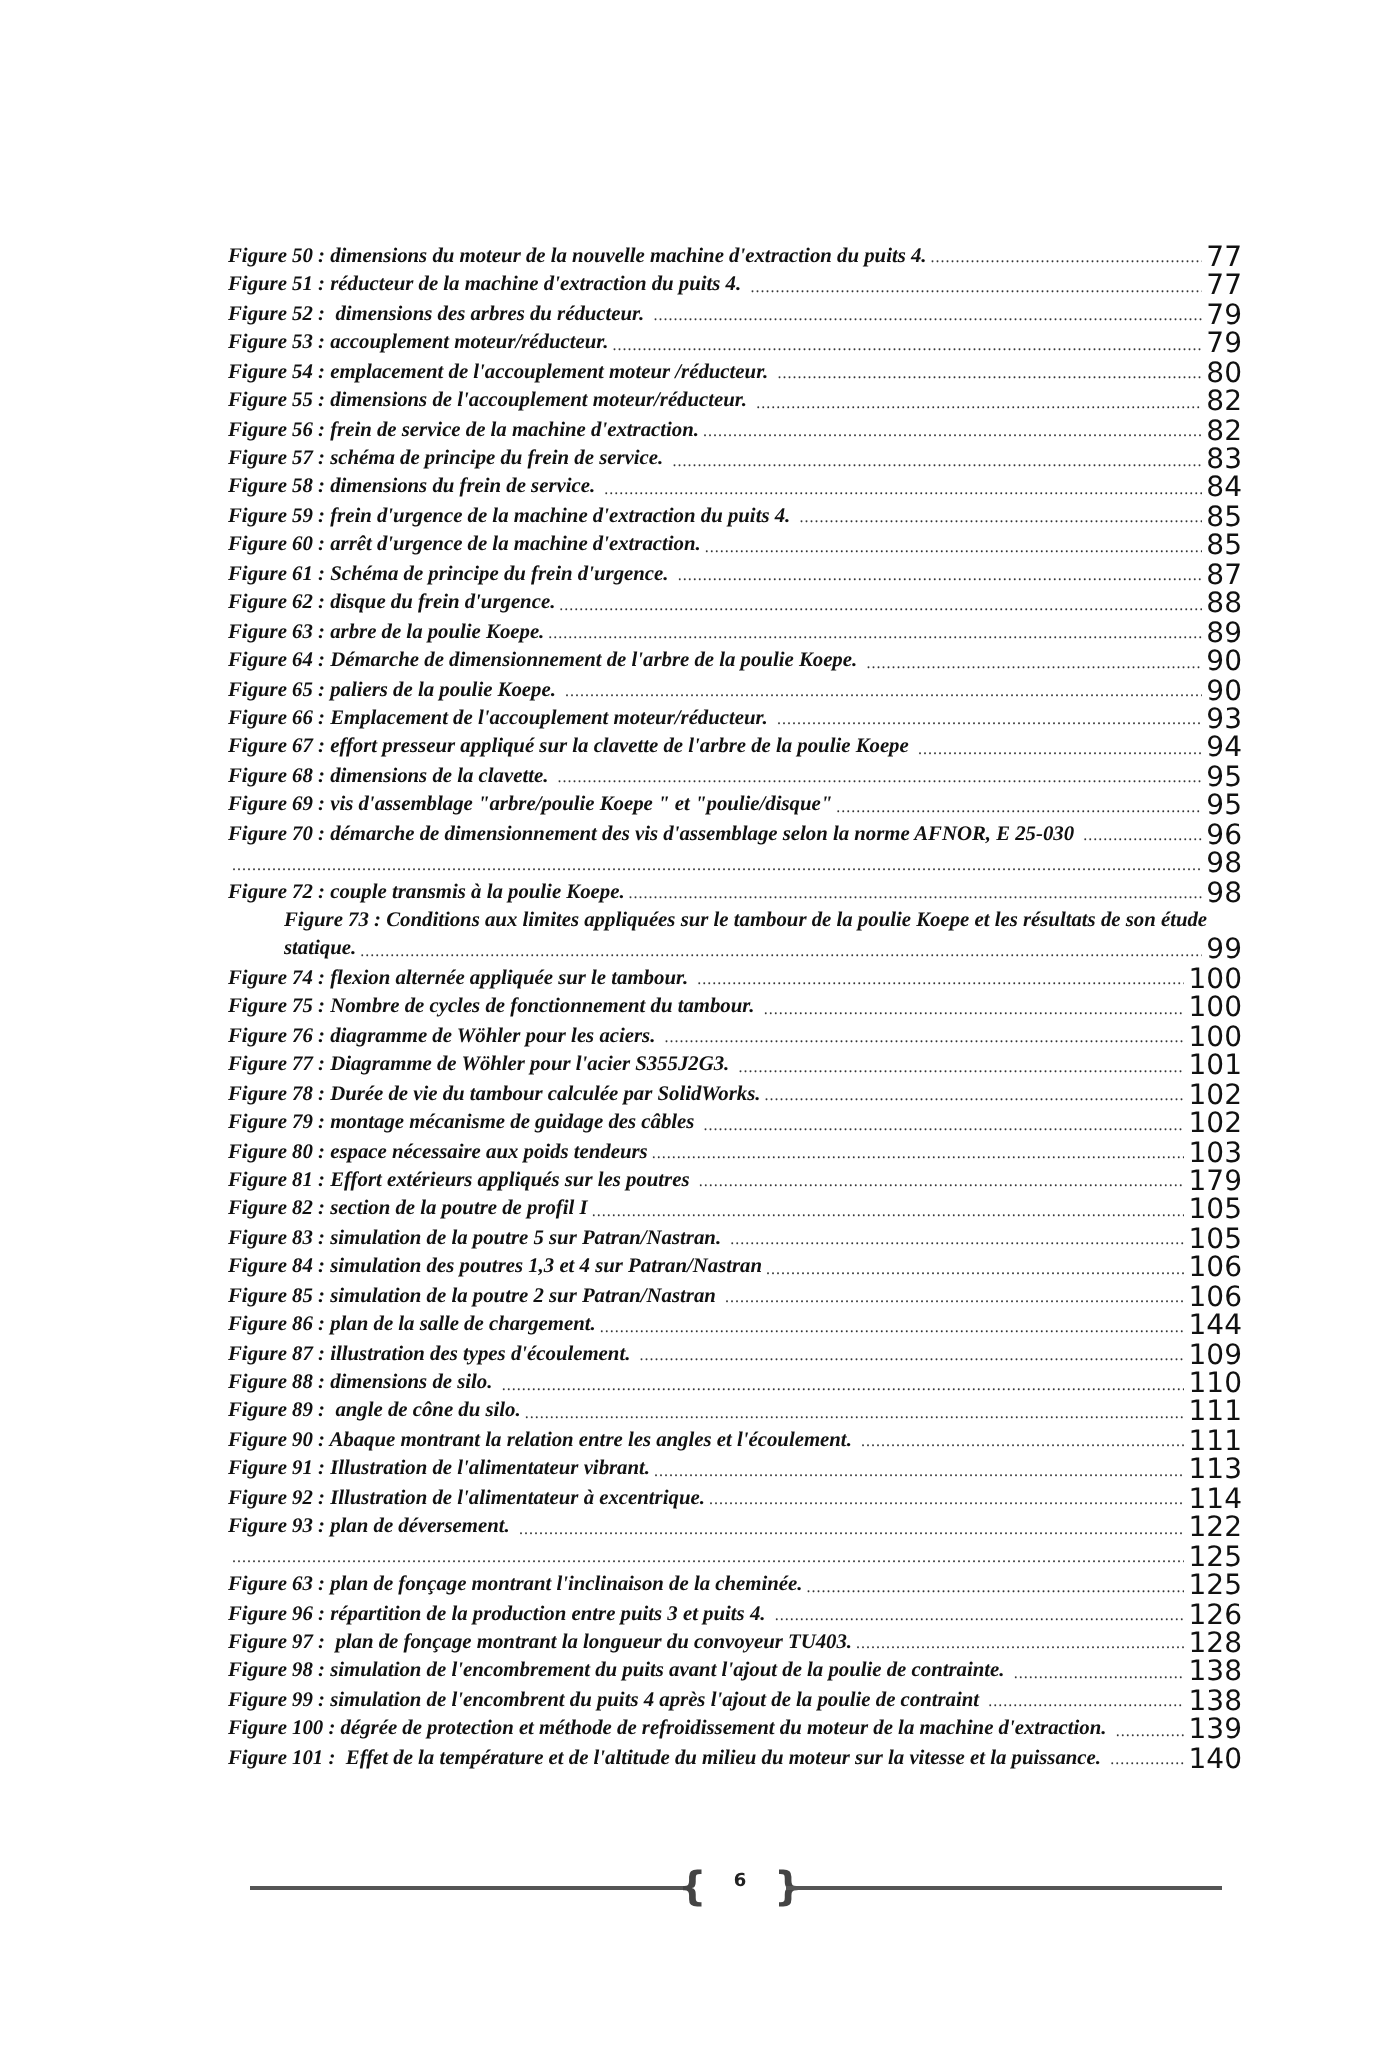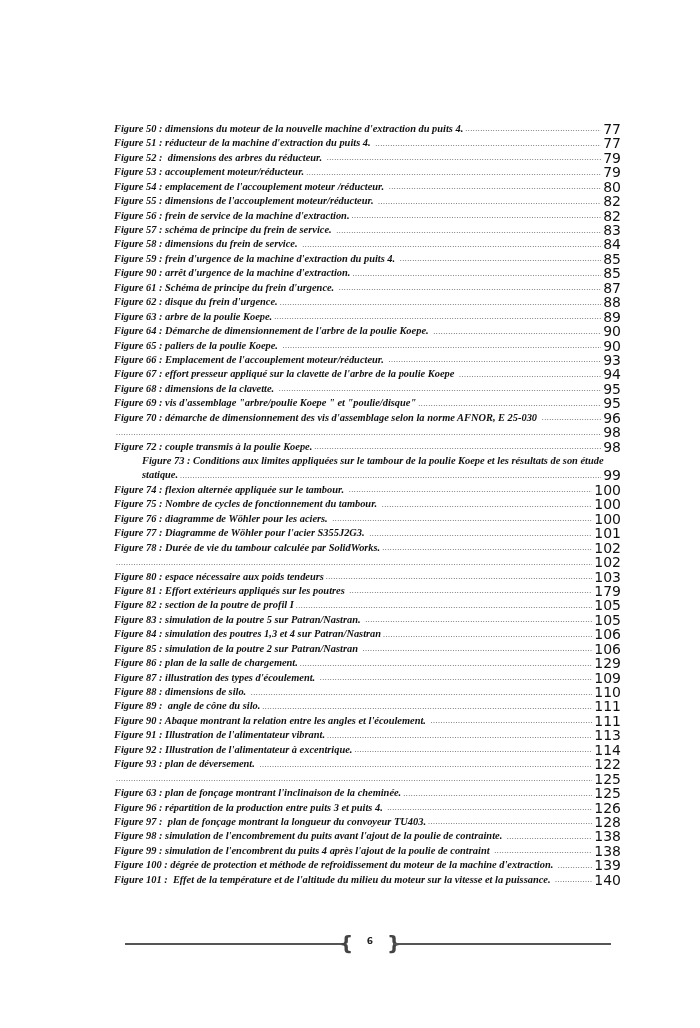--- a/index.html
+++ b/index.html
@@ -154,21 +154,21 @@
       <span class="toc-label">Figure 58 : dimensions du frein de service. </span>
       <span class="toc-dots"></span>
       <span class="toc-page">84</span>
     </div>
     <div class="toc-entry">
       <span class="toc-label">Figure 59 : frein d'urgence de la machine d'extraction du puits 4. </span>
       <span class="toc-dots"></span>
       <span class="toc-page">85</span>
     </div>
     <div class="toc-entry">
-      <span class="toc-label">Figure 90 : arrêt d'urgence de la machine d'extraction.</span>
+      <span class="toc-label">Figure 60 : arrêt d'urgence de la machine d'extraction.</span>
       <span class="toc-dots"></span>
       <span class="toc-page">85</span>
     </div>
     <div class="toc-entry">
       <span class="toc-label">Figure 61 : Schéma de principe du frein d'urgence. </span>
       <span class="toc-dots"></span>
       <span class="toc-page">87</span>
     </div>
     <div class="toc-entry">
       <span class="toc-label">Figure 62 : disque du frein d'urgence.</span>
@@ -253,20 +253,21 @@
       <span class="toc-label">Figure 77 : Diagramme de Wöhler pour l'acier S355J2G3. </span>
       <span class="toc-dots"></span>
       <span class="toc-page">101</span>
     </div>
     <div class="toc-entry">
       <span class="toc-label">Figure 78 : Durée de vie du tambour calculée par SolidWorks.</span>
       <span class="toc-dots"></span>
       <span class="toc-page">102</span>
     </div>
     <div class="toc-entry">
+      <span class="toc-label">Figure 79 : montage mécanisme de guidage des câbles </span>
       <span class="toc-dots"></span>
       <span class="toc-page">102</span>
     </div>
     <div class="toc-entry">
       <span class="toc-label">Figure 80 : espace nécessaire aux poids tendeurs</span>
       <span class="toc-dots"></span>
       <span class="toc-page">103</span>
     </div>
     <div class="toc-entry">
       <span class="toc-label">Figure 81 : Effort extérieurs appliqués sur les poutres </span>
@@ -289,21 +290,21 @@
       <span class="toc-page">106</span>
     </div>
     <div class="toc-entry">
       <span class="toc-label">Figure 85 : simulation de la poutre 2 sur Patran/Nastran </span>
       <span class="toc-dots"></span>
       <span class="toc-page">106</span>
     </div>
     <div class="toc-entry">
       <span class="toc-label">Figure 86 : plan de la salle de chargement.</span>
       <span class="toc-dots"></span>
-      <span class="toc-page">129</span>
+      <span class="toc-page">144</span>
     </div>
     <div class="toc-entry">
       <span class="toc-label">Figure 87 : illustration des types d'écoulement. </span>
       <span class="toc-dots"></span>
       <span class="toc-page">109</span>
     </div>
     <div class="toc-entry">
       <span class="toc-label">Figure 88 : dimensions de silo. </span>
       <span class="toc-dots"></span>
       <span class="toc-page">110</span>

